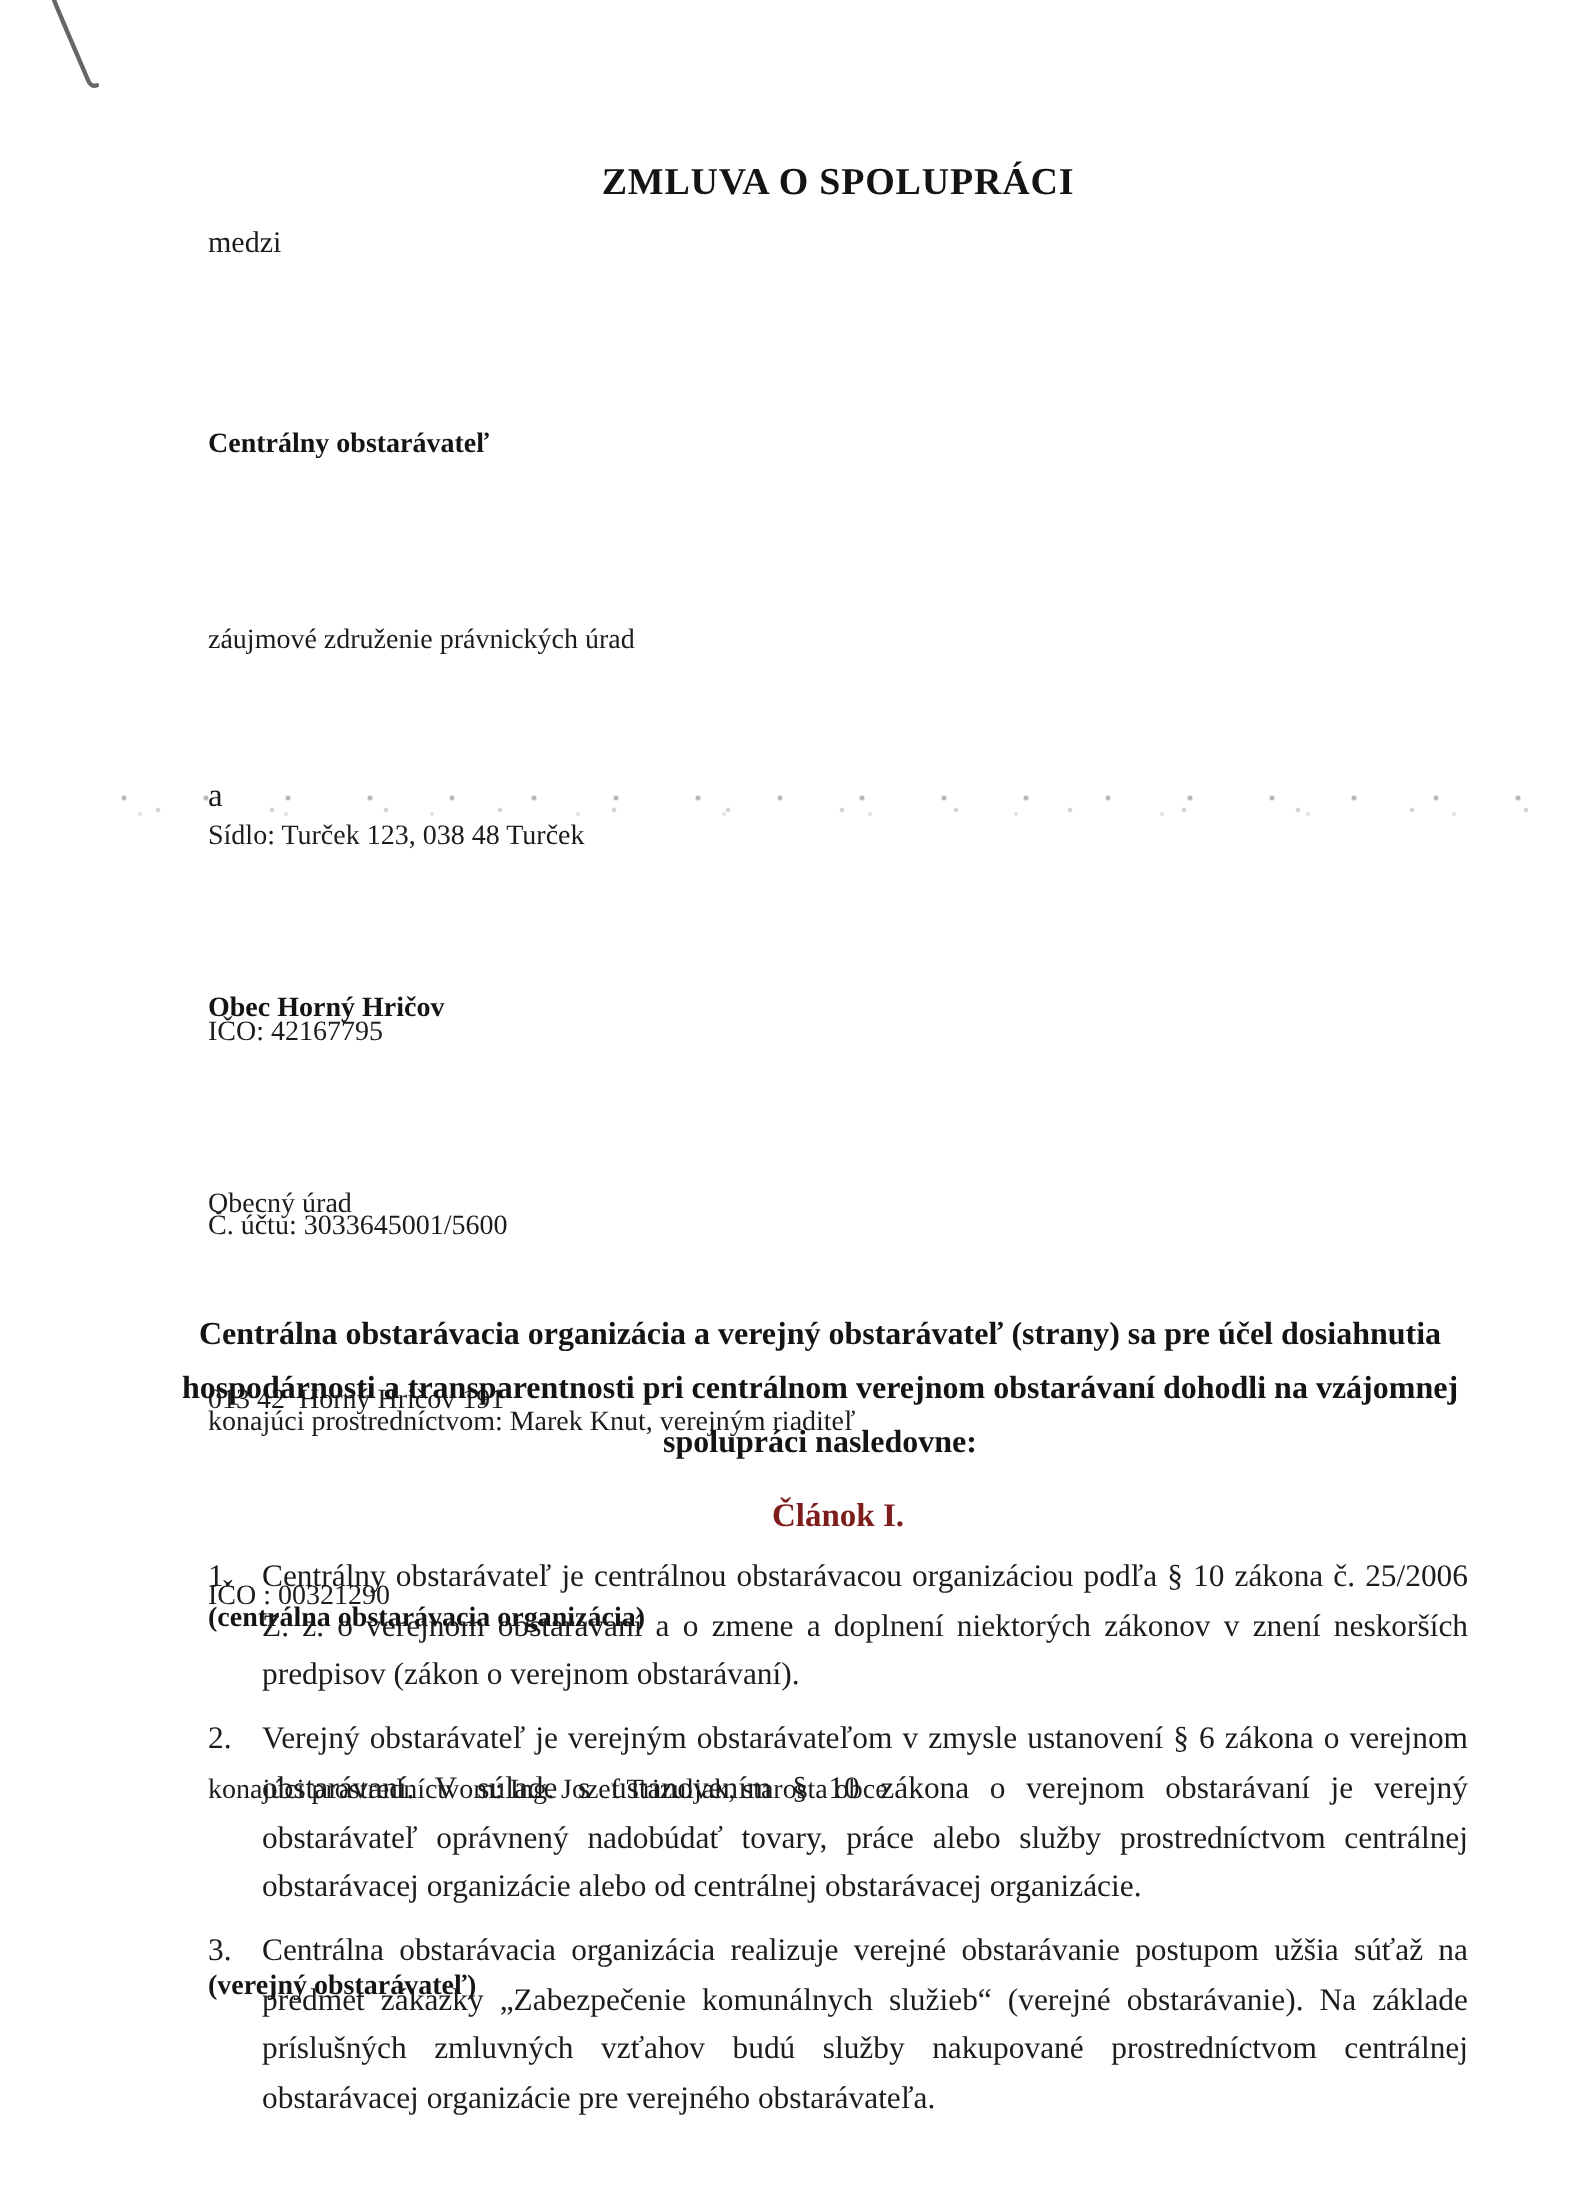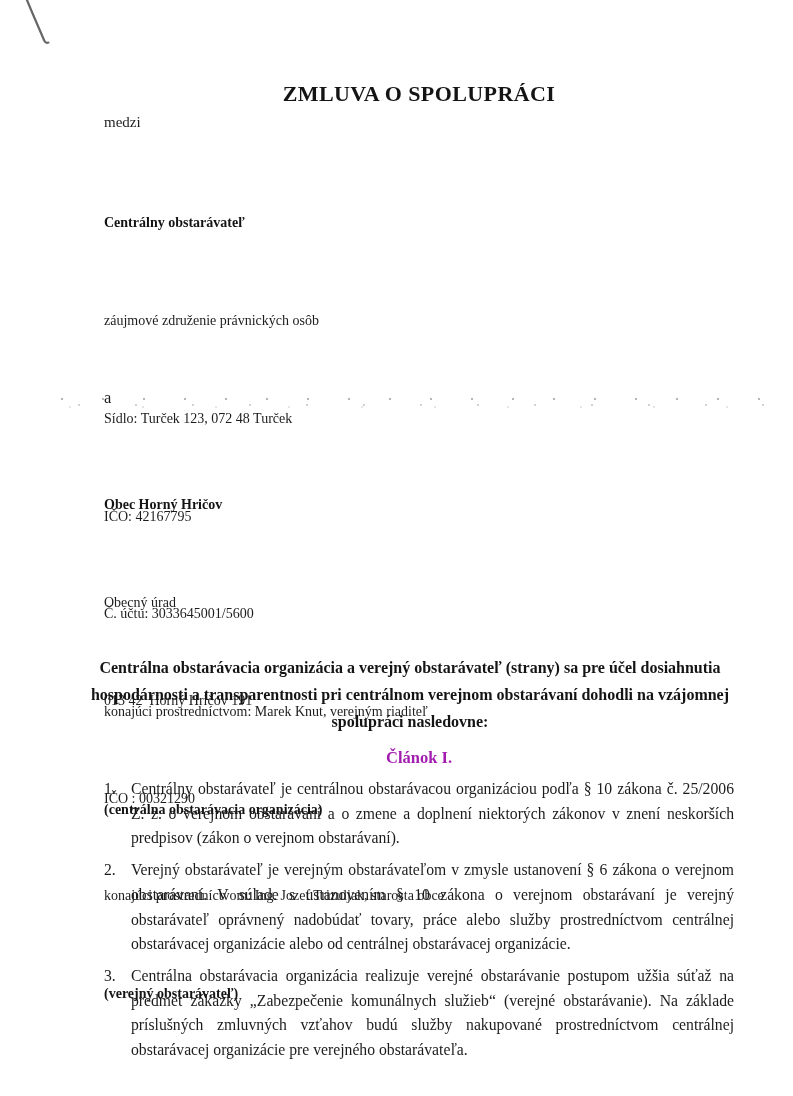--- a/index.html
+++ b/index.html
@@ -23,21 +23,21 @@
     width: 70px;
     height: 60px;
     pointer-events: none;
   }
   .doc-title {
     position: absolute;
     top: 81px;
     left: 104px;
     width: 630px;
     text-align: center;
-    font-size: 22px;
+    font-size: 19px;
     font-weight: bold;
     letter-spacing: 0.4px;
     color: #141414;
   }
   .intro-word {
     position: absolute;
     top: 114px;
     left: 104px;
     font-size: 15px;
   }
@@ -88,21 +88,21 @@
     color: #141414;
   }
   .article-heading {
     position: absolute;
     top: 748px;
     left: 104px;
     width: 630px;
     text-align: center;
     font-size: 16.5px;
     font-weight: bold;
-    color: #a21caf;
+    color: #7f1d1d;
   }
   .article-list {
     position: absolute;
     top: 777px;
     left: 104px;
     width: 630px;
   }
   .article-item {
     position: relative;
     padding-left: 27px;
@@ -125,22 +125,22 @@
   <svg class="scan-mark" viewBox="0 0 70 60" aria-hidden="true">
     <path d="M27 0 C31 10, 38 26, 44 40 c0.6 2.2 2.6 3.4 4.4 2.6" fill="none" stroke="#4b4b4b" stroke-width="2.2" stroke-linecap="round" opacity="0.85"></path>
   </svg>
 
   <div class="doc-title">ZMLUVA O SPOLUPRÁCI</div>
 
   <div class="intro-word">medzi</div>
 
   <div class="party-block party-1">
     <span class="party-name">Centrálny obstarávateľ</span>
-    <span class="party-line">záujmové združenie právnických osôb</span>
-    <span class="party-line">Sídlo: Turček 123, 072 48 Turček</span>
+    <span class="party-line">záujmové združenie právnických úrad</span>
+    <span class="party-line">Sídlo: Turček 123, 038 48 Turček</span>
     <span class="party-line">IČO: 42167795</span>
     <span class="party-line">Č. účtu: 3033645001/5600</span>
     <span class="party-line">konajúci prostredníctvom: Marek Knut, verejným riaditeľ</span>
     <span class="party-role">(centrálna obstarávacia organizácia)</span>
   </div>
 
   <div class="noise-band"></div>
   <div class="conjunction">a</div>
 
   <div class="party-block party-2">

